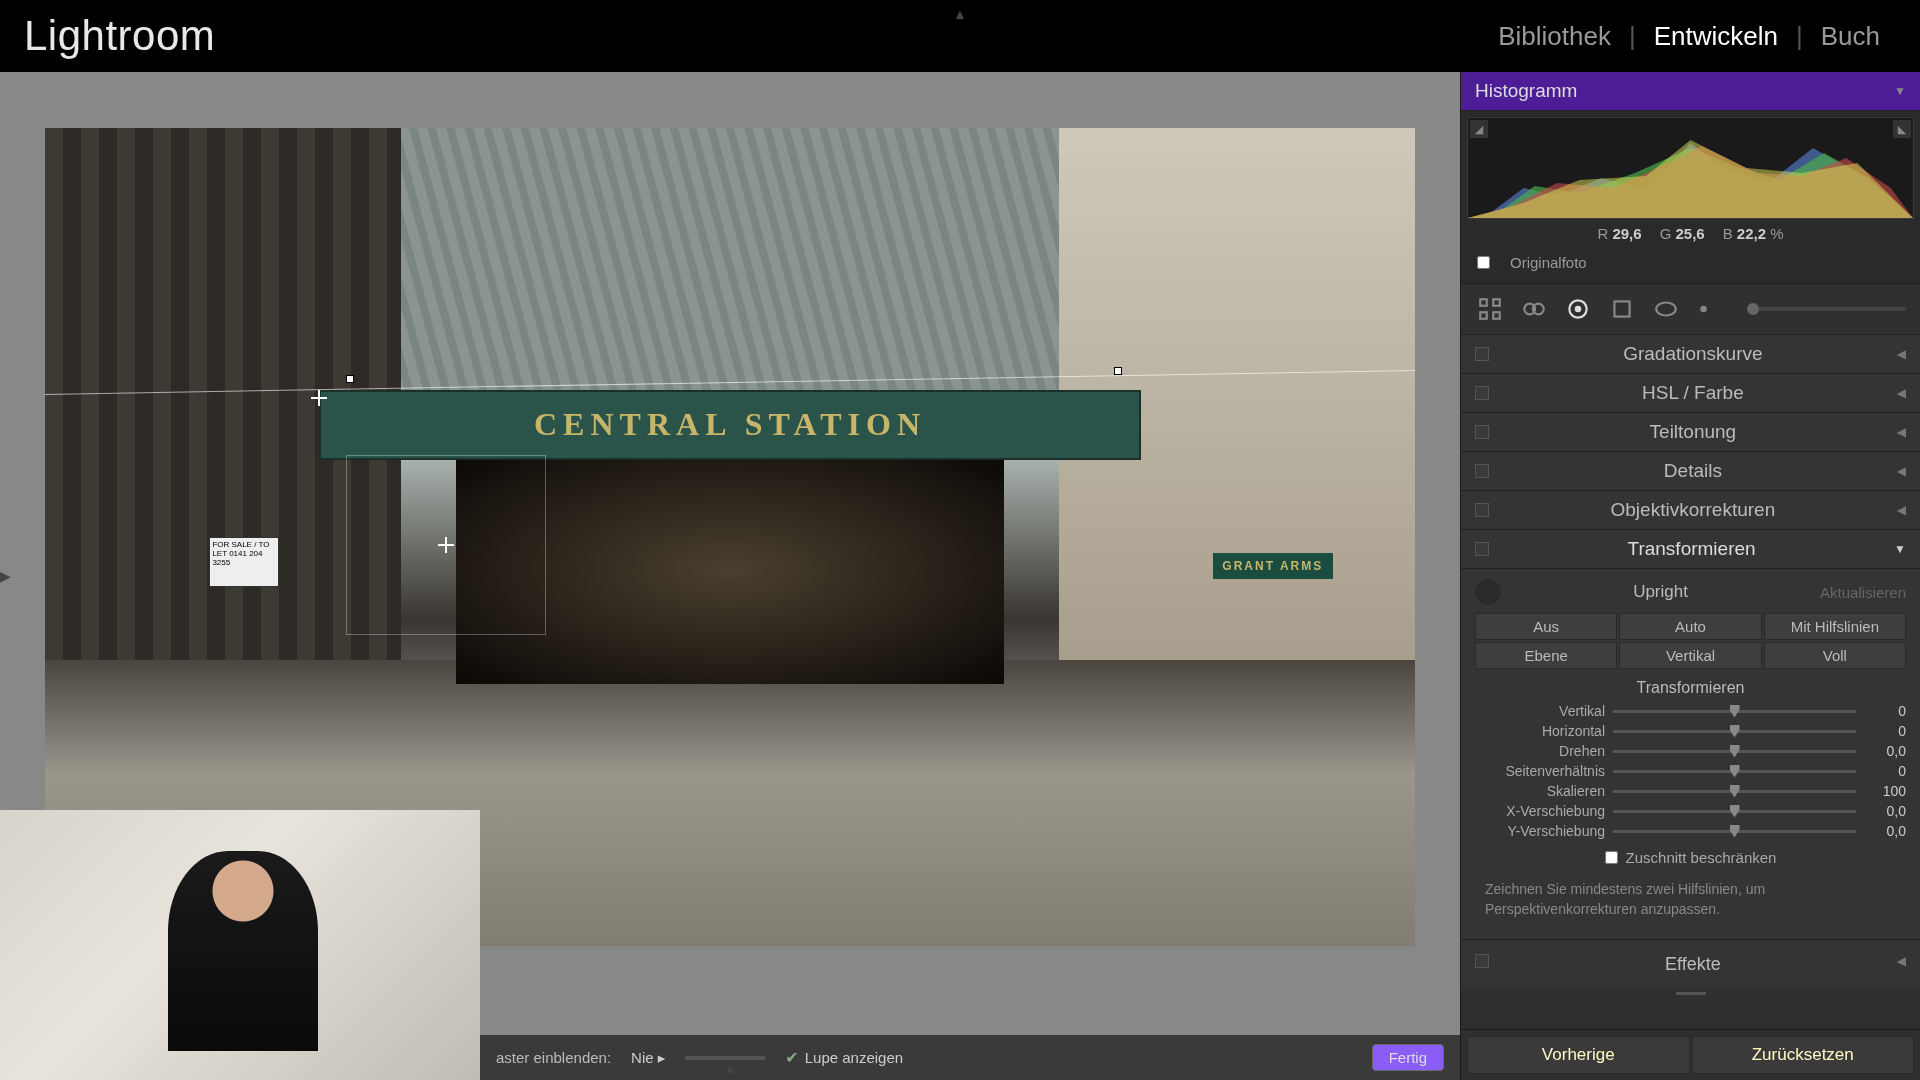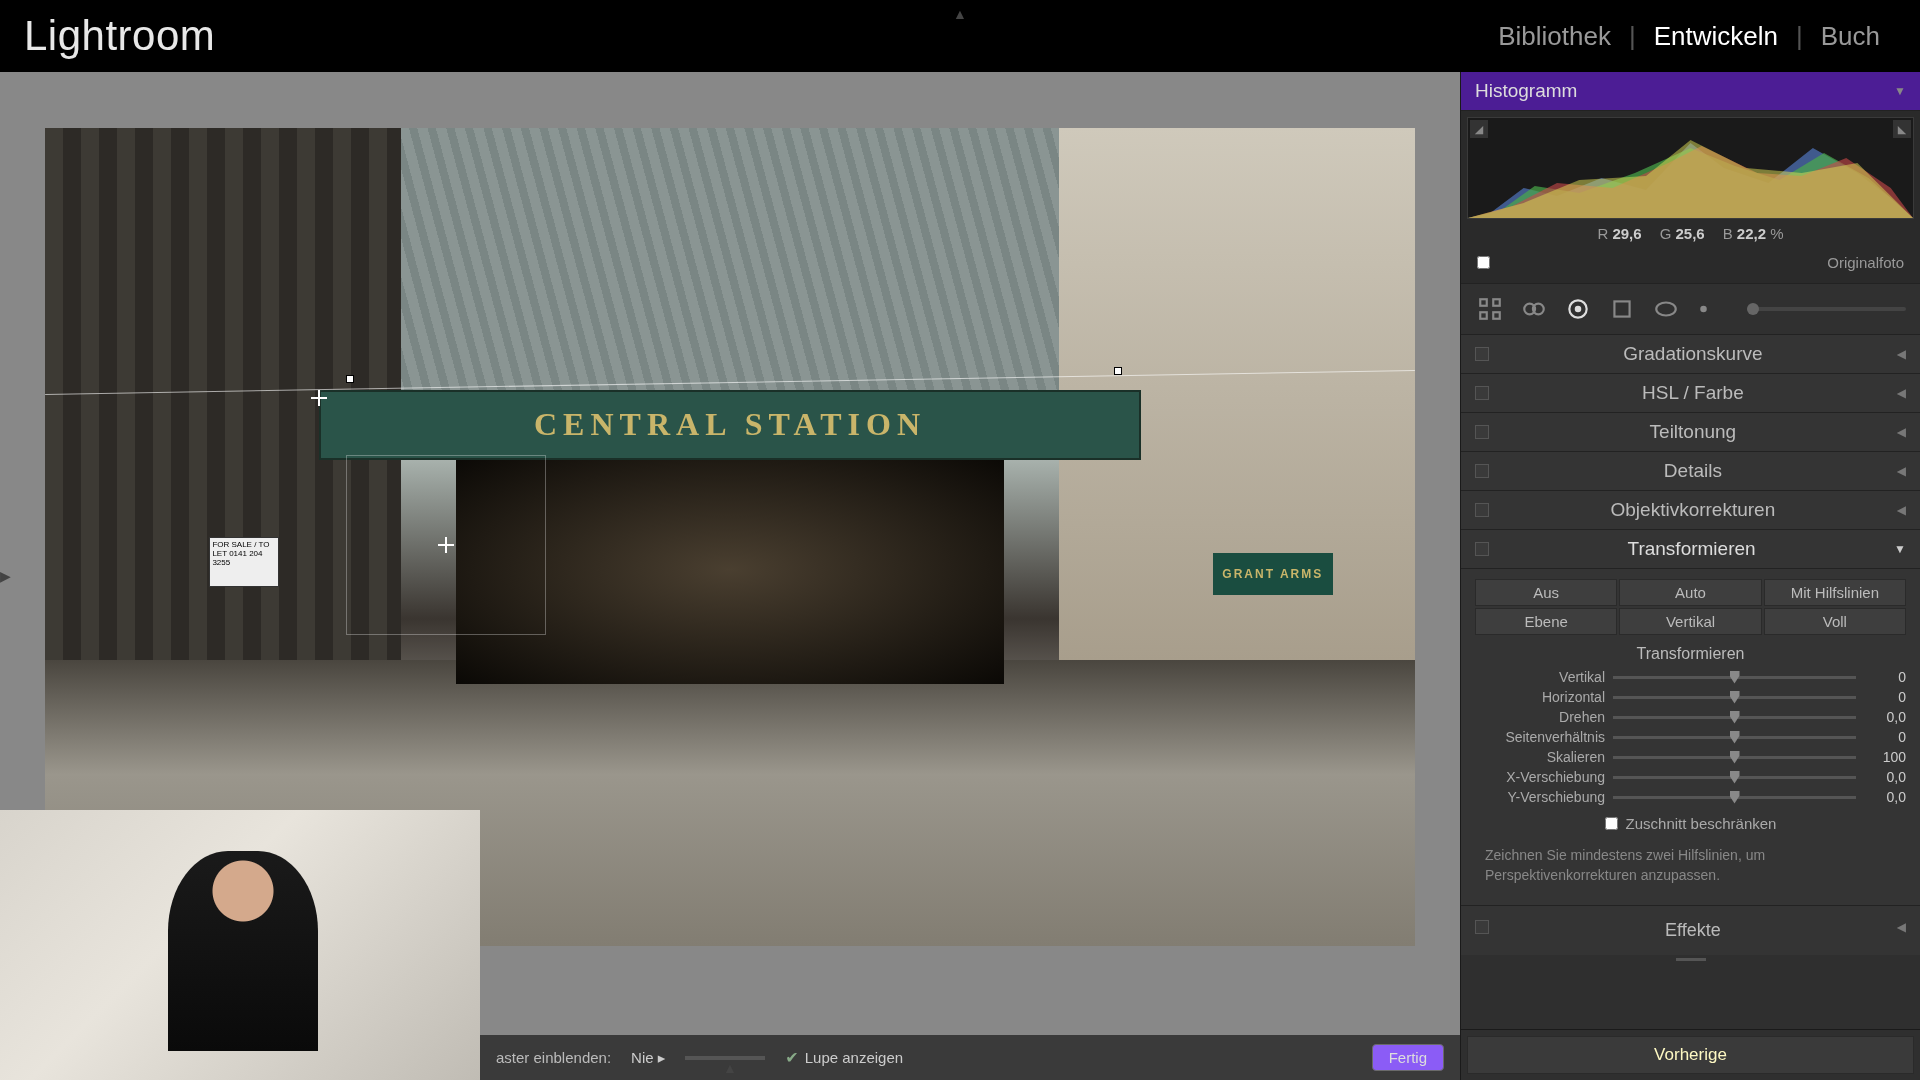--- a/index.html
+++ b/index.html
@@ -17,21 +17,21 @@
 .main { display: flex; height: 1008px; }
 .canvas-area { flex: 1; background: #888; position: relative; padding: 16px; display:flex; align-items:flex-start; justify-content:center;}
 .photo-frame { width: 1370px; height: 818px; background: linear-gradient(180deg,#6b7a7a 0%,#abb5b0 40%,#3a3530 60%,#a8a49c 80%,#78756d 100%); position: relative; overflow: hidden; margin-top: 40px;}
 .sky { position:absolute; top:0; left:0; width:100%; height:38%; background: repeating-linear-gradient(75deg,#7a8684 0 8px,#8a9593 8px 18px),linear-gradient(#b5beba,#9aa4a0);}
 .left-building{position:absolute;left:0;top:0;width:26%;height:100%;background:repeating-linear-gradient(90deg,#3d3a34 0 18px,#2d2a26 18px 36px);}
 .right-building{position:absolute;right:0;top:0;width:26%;height:65%;background:linear-gradient(180deg,#cfc9bb,#a89e8c);}
 .bridge{position:absolute;top:32%;left:20%;width:60%;height:70px;background:#2a5449;border:2px solid #1a3028;display:flex;align-items:center;justify-content:center;}
 .bridge-text{color:#c9b56a;font-size:32px;font-weight:700;letter-spacing:6px;font-family:serif;}
 .underpass{position:absolute;top:40%;left:30%;width:40%;height:28%;background:radial-gradient(ellipse at center,#4a3f30,#0a0805);}
 .road{position:absolute;bottom:0;left:0;width:100%;height:35%;background:linear-gradient(180deg,#4a463f 0%,#9a968c 40%,#827d72 100%);}
-.sign-right{position:absolute;top:52%;right:6%;width:120px;height:42px;background:#1a4d40;color:#c9b56a;font-size:12px;font-weight:700;display:flex;align-items:center;justify-content:center;letter-spacing:2px;}
+.sign-right{position:absolute;top:52%;right:6%;width:120px;height:26px;background:#1a4d40;color:#c9b56a;font-size:12px;font-weight:700;display:flex;align-items:center;justify-content:center;letter-spacing:2px;}
 .sign-left{position:absolute;top:50%;left:12%;width:70px;height:50px;background:#eee;border:1px solid #333;font-size:8px;padding:2px;color:#000;}
 
 .loupe-indicator{position:absolute;width:200px;height:180px;border:1px solid rgba(255,255,255,0.3);top:40%;left:22%;}
 .crosshair{position:absolute;width:16px;height:16px;top:50%;left:50%;transform:translate(-50%,-50%);}
 .crosshair::before,.crosshair::after{content:'';position:absolute;background:#fff;}
 .crosshair::before{width:16px;height:2px;top:7px;}
 .crosshair::after{width:2px;height:16px;left:7px;}
 .crosshair2{position:absolute;top:33%;left:20%;}
 
 .guide-line{position:absolute;height:1px;background:rgba(255,255,255,0.6);width:100%;top:31%;transform:rotate(-1deg);}
@@ -54,21 +54,21 @@
 .panel-section-header.main-hdr{font-size:19px;color:#ddd;}
 
 .histogram-box{padding:6px;background:#2a2a2a;}
 .histogram{height:102px;background:#1a1a1a;position:relative;border:1px solid #3a3a3a;overflow:hidden;}
 .histo-svg{width:100%;height:100%;}
 .histo-clip{position:absolute;top:2px;width:18px;height:18px;background:#333;display:flex;align-items:center;justify-content:center;font-size:11px;color:#888;}
 .hc-l{left:2px;}
 .hc-r{right:2px;}
 .rgb-readout{display:flex;justify-content:center;gap:18px;padding:6px;font-size:15px;color:#ccc;}
 .rgb-readout span{color:#999;}
-.original-chk{padding:6px 10px;display:flex;align-items:center;gap:8px;color:#999;font-size:15px;justify-content:space-between;}
+.original-chk{padding:6px 10px;display:flex;align-items:center;gap:20px;color:#999;font-size:15px;}
 .original-chk input{accent-color:#666;}
 
 .tool-strip{display:flex;gap:14px;padding:10px 14px;align-items:center;background:#303030;border-top:1px solid #222;border-bottom:1px solid #222;}
 .tool-icon{width:30px;height:30px;display:flex;align-items:center;justify-content:center;cursor:pointer;color:#888;}
 .tool-icon.active{color:#ddd;}
 .tool-icon svg{width:26px;height:26px;}
 .tool-slider{flex:1;height:4px;background:#444;border-radius:2px;position:relative;margin-left:8px;}
 .tool-slider::after{content:'';position:absolute;left:0;top:-4px;width:12px;height:12px;background:#666;border-radius:50%;}
 
 .collapsed-row{display:flex;justify-content:space-between;align-items:center;padding:8px 14px;background:#343434;border-bottom:1px solid #222;cursor:pointer;}
@@ -251,20 +251,25 @@
         <span class="name">Objektivkorrekturen</span>
         <span class="tri">◀</span>
       </div>
     <div class="collapsed-row open">
         <div class="sw"></div>
         <span class="name">Transformieren</span>
         <span class="tri">▼</span>
       </div>
 
     <div class="transform-body">
+      <div class="upright-row">
+        <div class="upright-icon"></div>
+        <span class="upright-label">Upright</span>
+        <span class="update-btn">Aktualisieren</span>
+      </div>
       <div class="button-grid">
         <button>Aus</button>
         <button>Auto</button>
         <button>Mit Hilfslinien</button>
         <button>Ebene</button>
         <button>Vertikal</button>
         <button>Voll</button>
       </div>
       <div class="section-title">Transformieren</div>
       <div id="sliders">
@@ -328,17 +333,18 @@
     <div class="partial-panel">
       <div class="sw" style="width:14px;height:14px;background:#3a3a3a;border:1px solid #555;"></div>
       <span class="name">Effekte</span>
       <span class="tri" style="color:#777;font-size:12px;">◀</span>
     </div>
 
     <div class="panel-drag"></div>
 
     <div class="bottom-panel-row">
       <button>Vorherige</button>
+      <button>Zurücksetzen</button>
     </div>
   </div>
 </div>
 
 <div class="tri-bottom">▲</div>
 
 </body></html>

